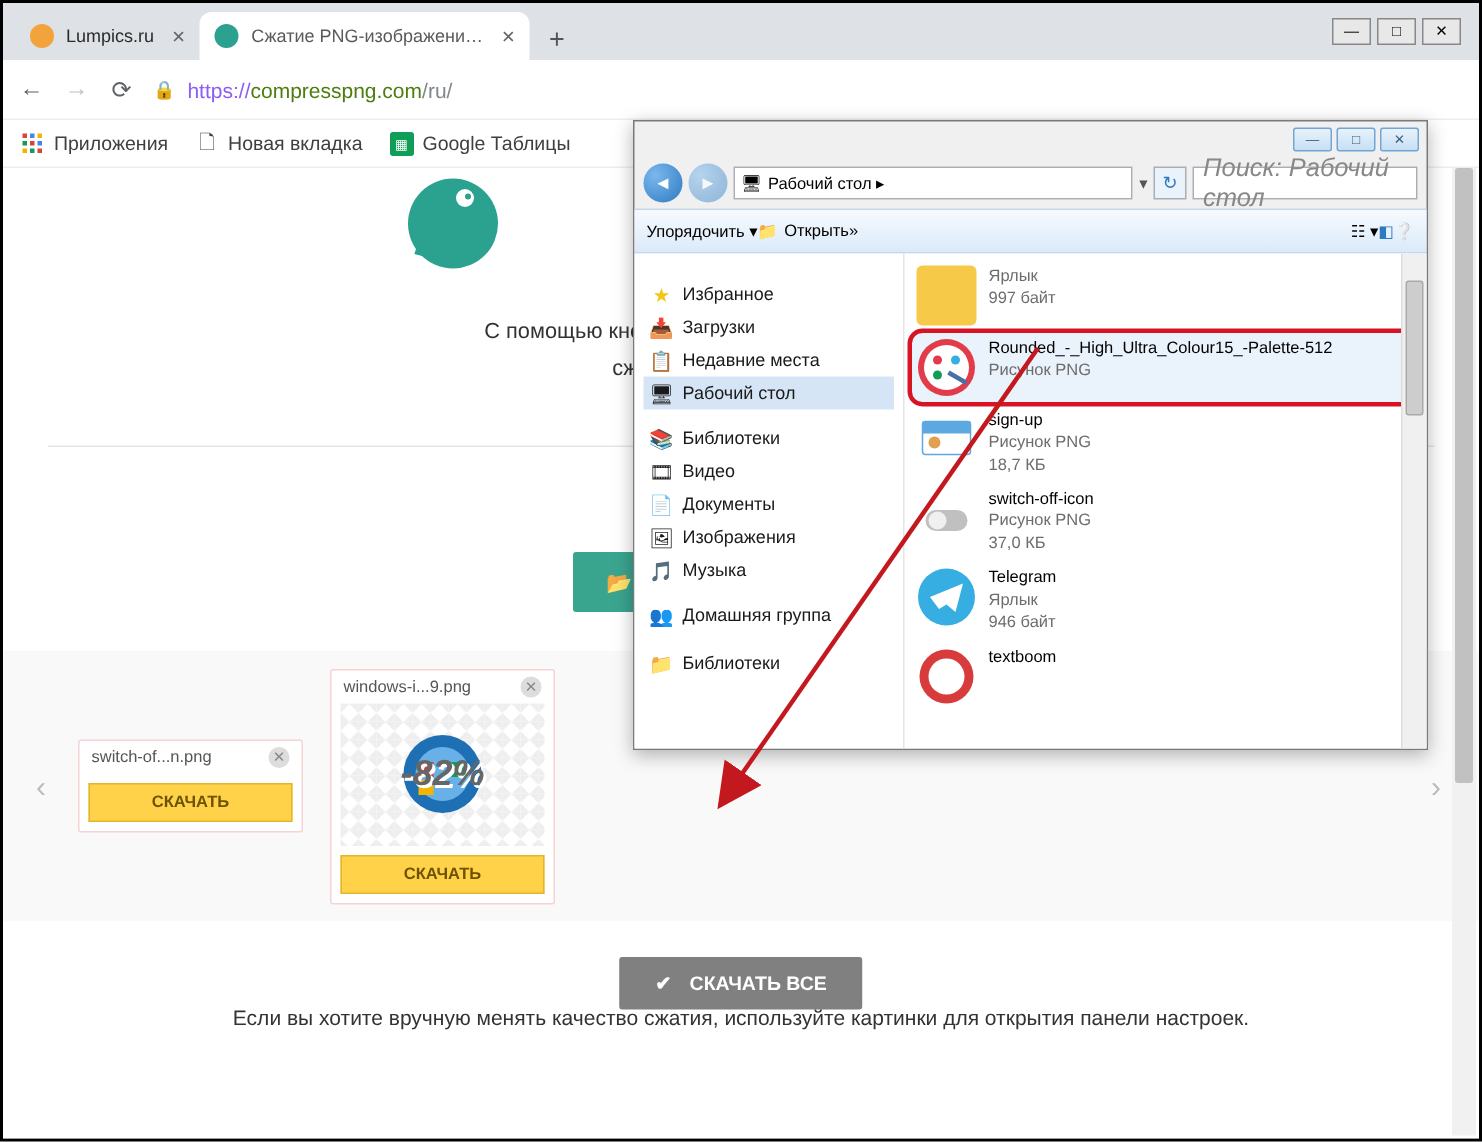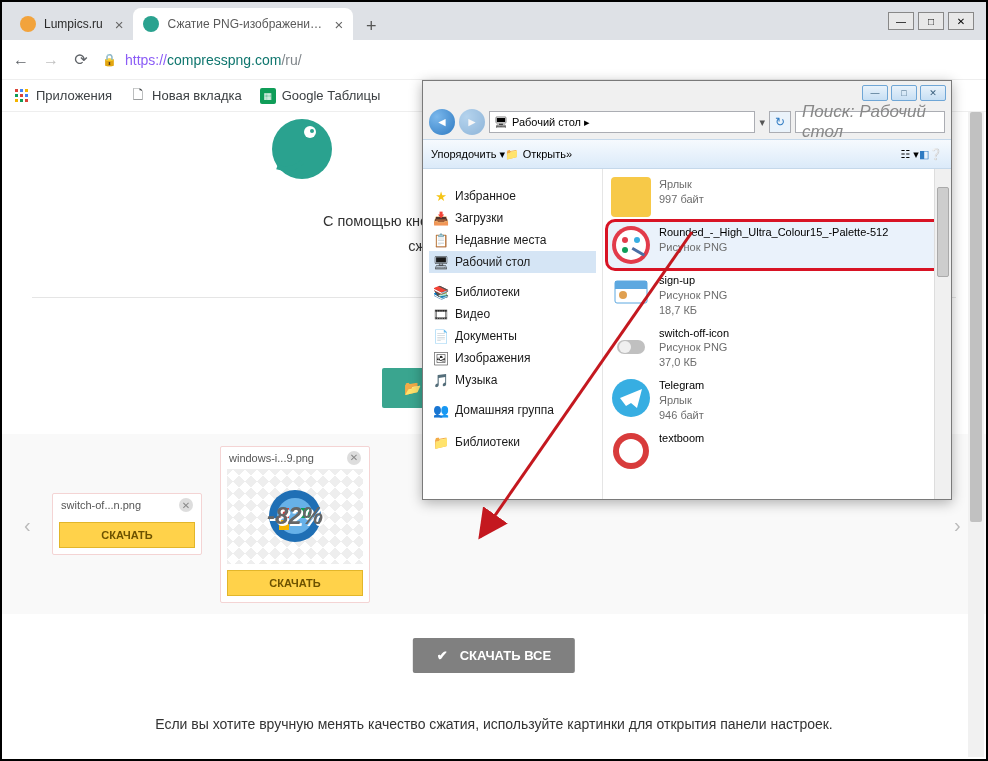--- a/index.html
+++ b/index.html
@@ -12,21 +12,21 @@
 .tab .favicon { width: 16px; height: 16px; border-radius: 50%; margin-right: 8px; flex: none; }
 .tab .tclose { margin-left: 12px; font-size: 15px; color: #666; }
 .newtab { width: 28px; height: 28px; display: flex; align-items: center; justify-content: center; font-size: 18px; color: #555; margin-left: 4px; }
 .winctl { position: absolute; right: 12px; top: 10px; display: flex; gap: 4px; }
 .winctl .wb { width: 26px; height: 18px; border: 1px solid #888; background: #e8e8e8; font-size: 10px; display: flex; align-items: center; justify-content: center; }
 
 .addrbar { height: 40px; background: #fff; display: flex; align-items: center; padding: 0 10px; gap: 12px; border-bottom: 1px solid #eee; }
 .navbtn { width: 18px; height: 18px; display: flex; align-items: center; justify-content: center; color: #5f6368; }
 .url { display: flex; align-items: center; flex: 1; font-size: 14px; color: #202124; }
 .url .lock { margin-right: 8px; color: #5f6368; font-size: 12px; }
-.url .host { color: #0f766e; }
+.url .host { color: #4d7c0f; }
 .url .path { color: #80868b; }
 .url .proto { color: #8b5cf6; }
 
 .bmbar { height: 32px; background: #fff; display: flex; align-items: center; padding: 0 12px; gap: 18px; font-size: 13px; color: #3c4043; border-bottom: 1px solid #eee; }
 .bm { display: flex; align-items: center; gap: 6px; }
 .bm .ico { width: 16px; height: 16px; display: inline-flex; align-items: center; justify-content: center; }
 .gridico { display: inline-block; }
 
 
 .page { position: absolute; top: 110px; left: 0; right: 0; bottom: 0; background: #fff; overflow: hidden; }
@@ -39,21 +39,21 @@
 .arrow { position: absolute; top: 50%; transform: translateY(-50%); width: 10px; height: 20px; color: #bbb; font-size: 20px; }
 .arrow.l { left: 22px; } .arrow.r { right: 22px; }
 .thumb { width: 150px; background: #fff; border: 1px solid #f4d4d4; border-radius: 2px; }
 .thead { display: flex; justify-content: space-between; align-items: center; padding: 4px 8px; font-size: 11px; color: #555; }
 .tclosei { width: 14px; height: 14px; border-radius: 50%; background: #ddd; color: #888; font-size: 10px; display: flex; align-items: center; justify-content: center; }
 .timg { height: 95px; margin: 0 6px; background-image: linear-gradient(45deg,#eee 25%,transparent 25%),linear-gradient(-45deg,#eee 25%,transparent 25%),linear-gradient(45deg,transparent 75%,#eee 75%),linear-gradient(-45deg,transparent 75%,#eee 75%); background-size: 12px 12px; display: flex; align-items: center; justify-content: center; }
 .timg .pct { font-size: 24px; font-weight: 700; font-style: italic; color: #666; text-shadow: 2px 2px 0 #fff; }
 .tdown { margin: 6px; text-align: center; padding: 6px 0; background: #ffd24a; font-size: 11px; font-weight: 700; color: #6d5200; border: 1px solid #e2b62a; }
 
 .dlall { position: absolute; top: 526px; left: 50%; transform: translateX(-50%); background: #808080; color: #fff; padding: 10px 24px; font-size: 13px; font-weight: 600; display: flex; align-items: center; gap: 12px; border-radius: 2px; }
-.note { position: absolute; top: 604px; width: 100%; text-align: center; font-size: 14px; color: #333; }
+.note { position: absolute; top: 558px; width: 100%; text-align: center; font-size: 14px; color: #333; }
 
 
 .explorer { position: absolute; top: 78px; left: 420px; width: 530px; height: 420px; background: #f0f0f0; border: 1px solid #7a7a7a; box-shadow: 0 3px 12px rgba(0,0,0,0.3); }
 .ex-ctl { position: absolute; top: 4px; right: 5px; display: flex; gap: 3px; }
 .ex-ctl .wb { width: 26px; height: 16px; border: 1px solid #6fa6d6; background: linear-gradient(#e8f2fb,#c7dff4); font-size: 9px; display: flex; align-items: center; justify-content: center; color: #3a5f7d; border-radius: 2px; }
 .ex-nav { height: 34px; margin-top: 24px; display: flex; align-items: center; padding: 0 6px; gap: 4px; }
 .ex-navb { width: 26px; height: 26px; border-radius: 50%; background: radial-gradient(circle at 30% 30%,#7bb8ec,#2e7ac2); display: flex; align-items: center; justify-content: center; color: #fff; font-size: 12px; }
 .ex-path { flex: 1; height: 22px; background: #fff; border: 1px solid #abadb3; display: flex; align-items: center; padding: 0 4px; font-size: 11px; }
 .ex-refresh { width: 22px; height: 22px; border: 1px solid #abadb3; background: #eaf3fb; display: flex; align-items: center; justify-content: center; color: #2e7ac2; font-size: 12px; }
 .ex-search { width: 150px; height: 22px; background: #fff; border: 1px solid #abadb3; padding: 0 6px; font-size: 17px; color: #888; font-style: italic; display: flex; align-items: center; }

